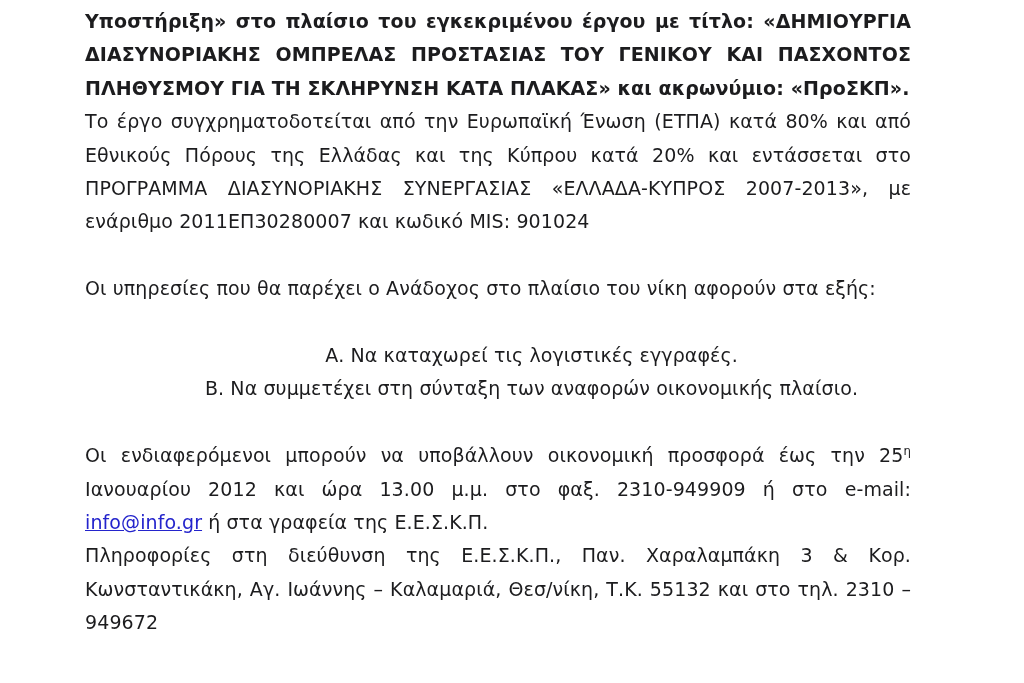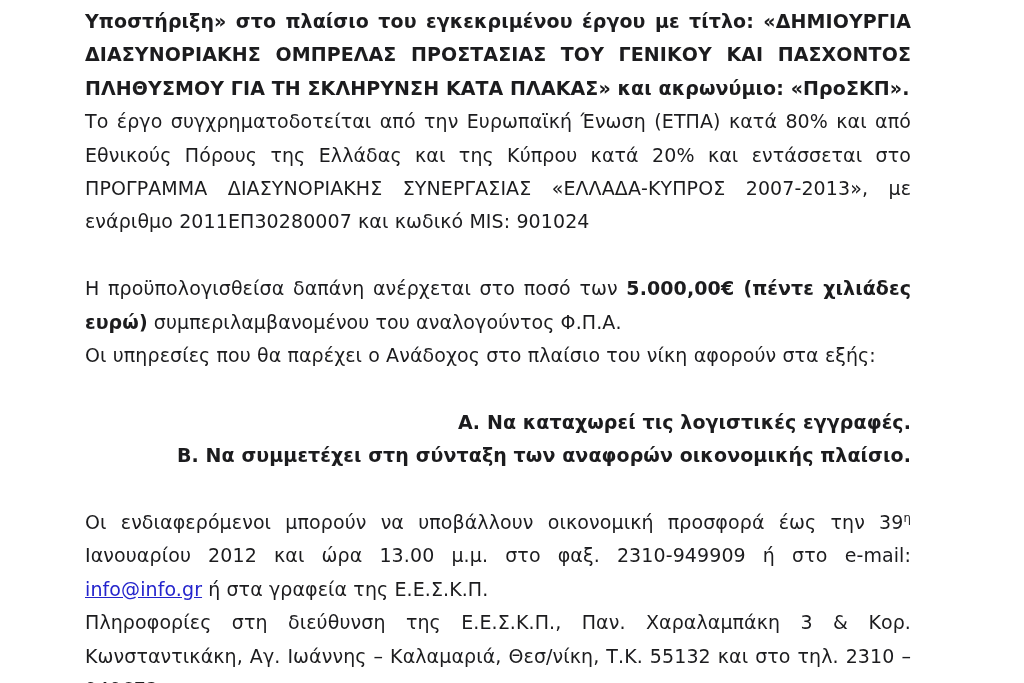--- a/index.html
+++ b/index.html
@@ -23,22 +23,22 @@
     line-height: 33.4px;
     color: #1c1c1e;
     text-align: justify;
     letter-spacing: 0.1px;
   }
   p { margin: 0; padding: 0; }
   .b { font-weight: 700; }
   .gap { height: 33.4px; }
   .list-item {
     margin-left: 67px;
-    text-align: right;
-    font-weight: 700;
+    text-align: center;
+    font-weight: 400;
   }
   sup.ord {
     font-size: 0.62em;
     vertical-align: super;
     line-height: 0;
   }
   a.email {
     color: #2424cc;
     text-decoration: underline;
     cursor: pointer;
@@ -52,40 +52,37 @@
   <p class="b">
     <span>Υποστήριξη» στο πλαίσιο του εγκεκριμένου έργου με τίτλο: «ΔΗΜΙΟΥΡΓΙΑ ΔΙΑΣΥΝΟΡΙΑΚΗΣ ΟΜΠΡΕΛΑΣ ΠΡΟΣΤΑΣΙΑΣ ΤΟΥ ΓΕΝΙΚΟΥ ΚΑΙ ΠΑΣΧΟΝΤΟΣ ΠΛΗΘΥΣΜΟΥ ΓΙΑ ΤΗ ΣΚΛΗΡΥΝΣΗ ΚΑΤΑ ΠΛΑΚΑΣ» και ακρωνύμιο: «ΠροΣΚΠ».</span>
   </p>
 
   <p>
     <span>Το έργο συγχρηματοδοτείται  από την Ευρωπαϊκή Ένωση (ΕΤΠΑ) κατά 80% και από Εθνικούς Πόρους της Ελλάδας και της Κύπρου κατά 20% και εντάσσεται στο ΠΡΟΓΡΑΜΜΑ ΔΙΑΣΥΝΟΡΙΑΚΗΣ ΣΥΝΕΡΓΑΣΙΑΣ «ΕΛΛΑΔΑ-ΚΥΠΡΟΣ 2007-2013», με ενάριθμο 2011ΕΠ30280007 και κωδικό MIS: 901024</span>
   </p>
 
   <div class="gap"></div>
 
-  <p>
-    <span>Η προϋπολογισθείσα δαπάνη ανέρχεται στο ποσό των </span><span class="b">5.000,00€ (πέντε χιλιάδες ευρώ)</span><span> συμπεριλαμβανομένου του αναλογούντος Φ.Π.Α.</span>
-  </p>
 
   <p>
     <span>Οι υπηρεσίες που θα παρέχει ο Ανάδοχος στο πλαίσιο του νίκη αφορούν στα εξής:</span>
   </p>
 
   <div class="gap"></div>
 
   <p class="list-item">
     <span>Α. Να καταχωρεί τις λογιστικές εγγραφές.</span>
   </p>
   <p class="list-item">
     <span>Β. Να συμμετέχει στη σύνταξη των αναφορών οικονομικής πλαίσιο.</span>
   </p>
 
   <div class="gap"></div>
 
   <p>
-    <span>Οι ενδιαφερόμενοι μπορούν να υποβάλλουν οικονομική προσφορά έως την 39</span><sup class="ord">η</sup><span> Ιανουαρίου 2012 και ώρα 13.00 μ.μ. στο φαξ. 2310-949909 ή στο e-mail: </span><a class="email">info@info.gr</a><span> ή στα γραφεία της Ε.Ε.Σ.Κ.Π.</span>
+    <span>Οι ενδιαφερόμενοι μπορούν να υποβάλλουν οικονομική προσφορά έως την 25</span><sup class="ord">η</sup><span> Ιανουαρίου 2012 και ώρα 13.00 μ.μ. στο φαξ. 2310-949909 ή στο e-mail: </span><a class="email">info@info.gr</a><span> ή στα γραφεία της Ε.Ε.Σ.Κ.Π.</span>
   </p>
 
   <p>
     <span>Πληροφορίες στη διεύθυνση της Ε.Ε.Σ.Κ.Π., Παν. Χαραλαμπάκη 3 &amp; Κορ. Κωνσταντικάκη, Αγ. Ιωάννης – Καλαμαριά, Θεσ/νίκη, Τ.Κ. 55132 και στο τηλ. 2310 – 949672</span>
   </p>
 
 </div>
 
 </body></html>

